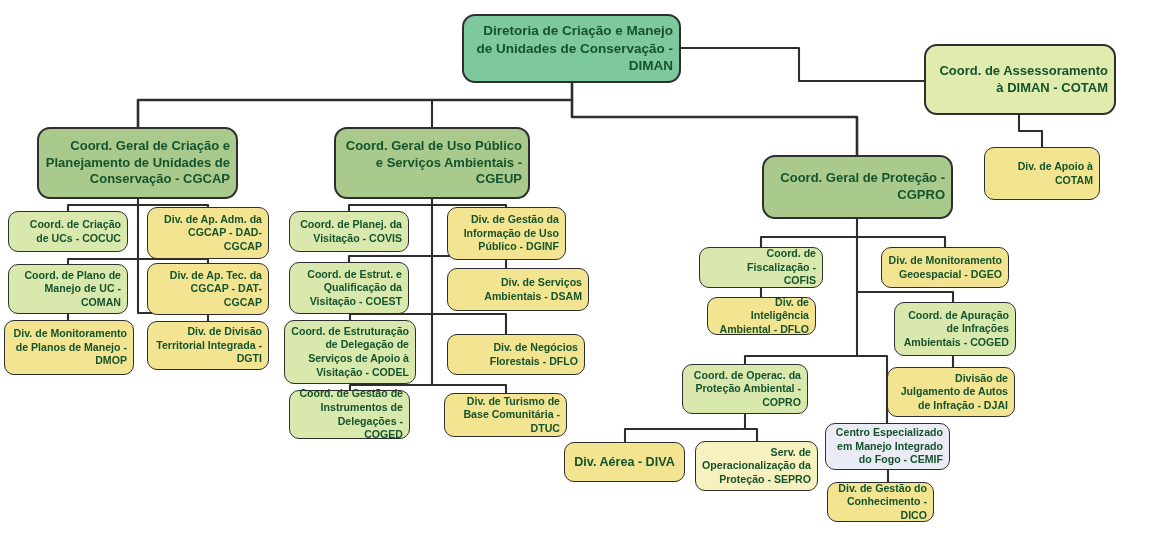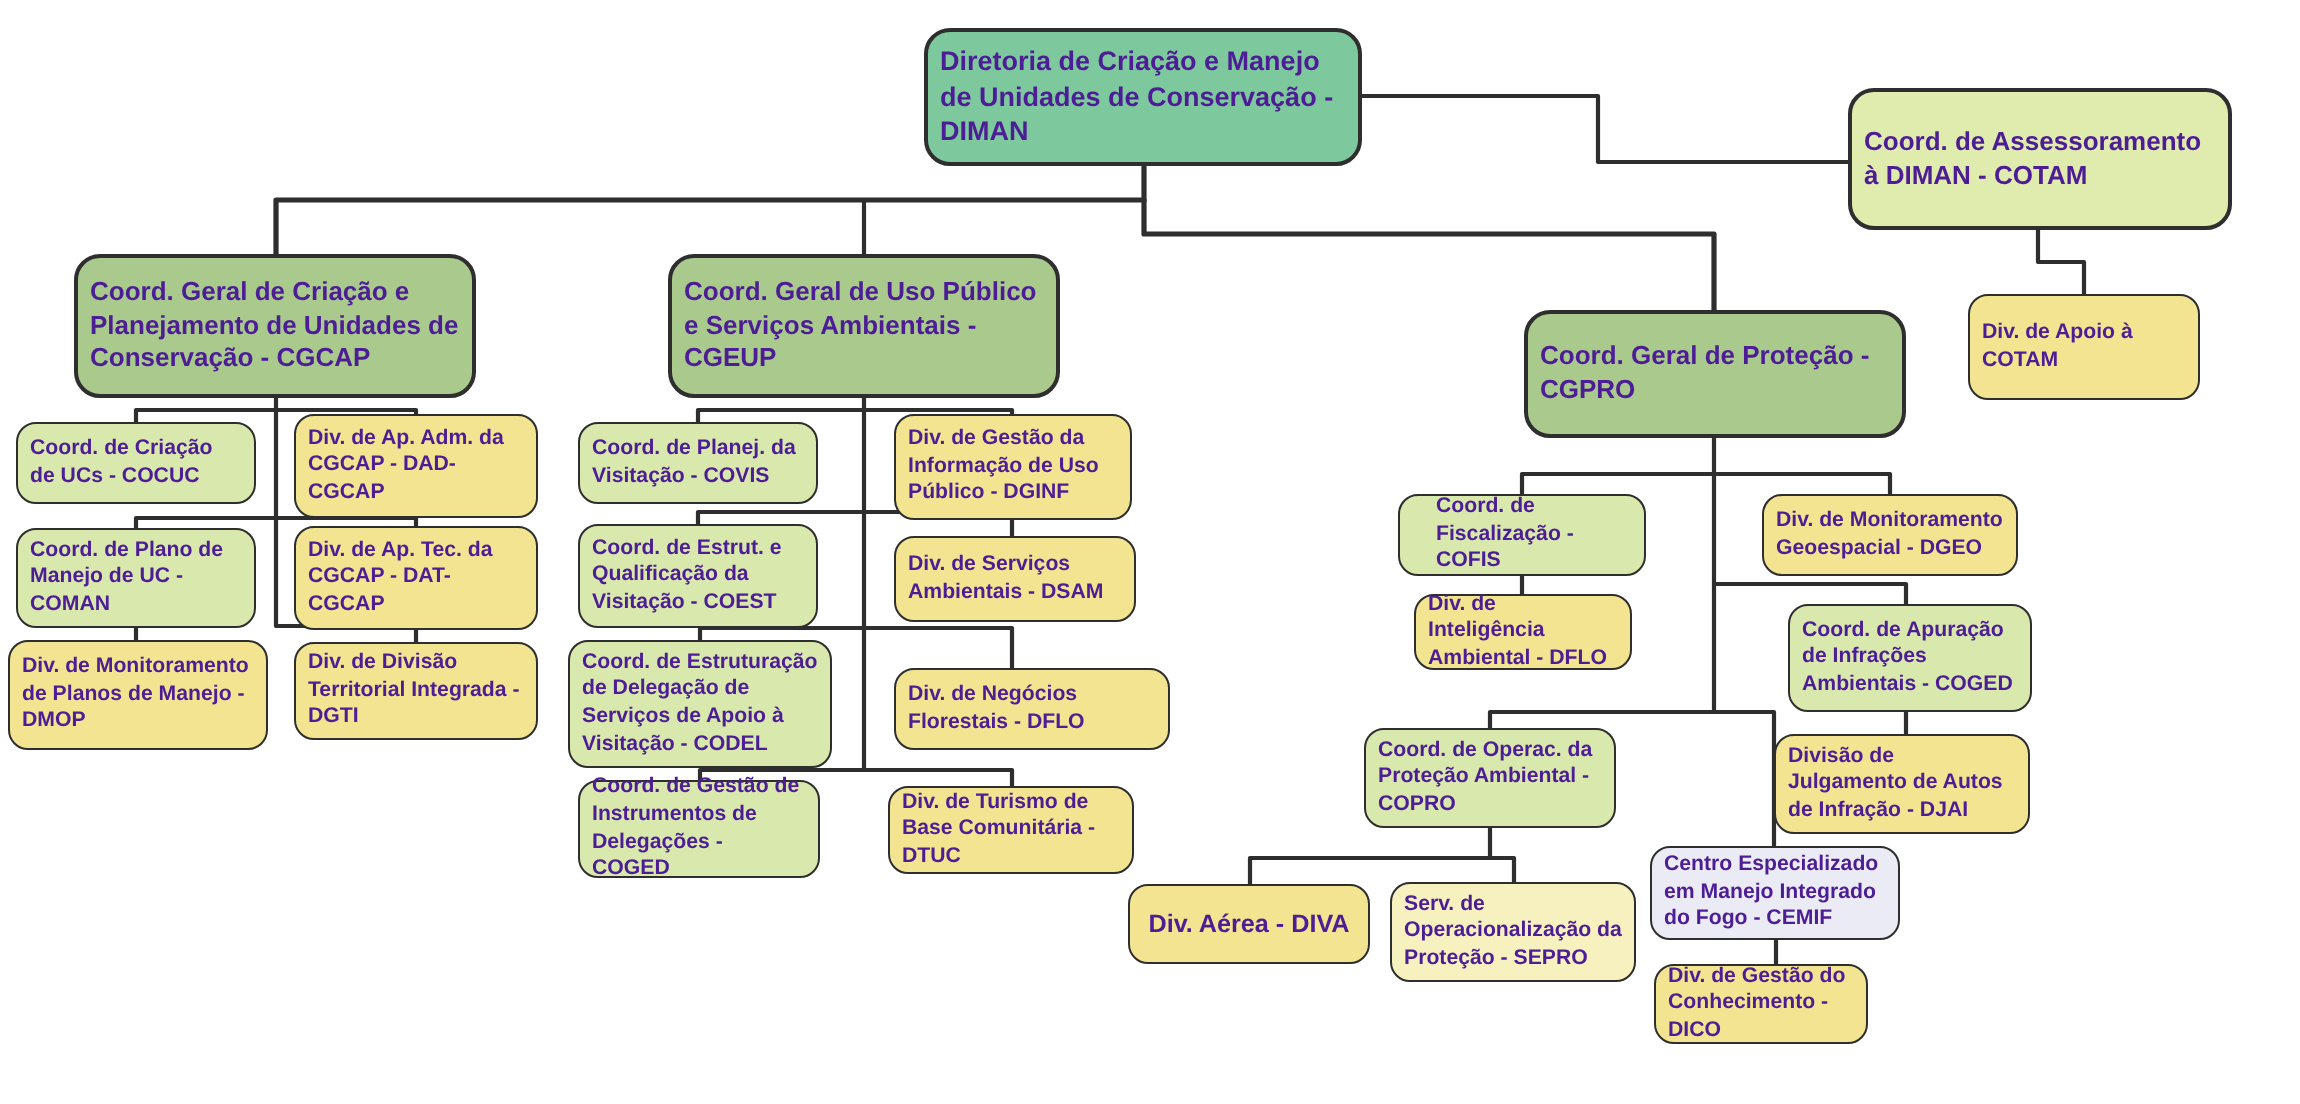--- a/index.html
+++ b/index.html
@@ -10,25 +10,25 @@
     font-family:"Liberation Sans", sans-serif;
     overflow:hidden;
   }
   svg.wires{position:absolute;left:0;top:0;width:1150px;height:552px;}
   svg.wires path{fill:none;stroke:#2e2e2e;stroke-width:2.1;stroke-linecap:round;stroke-linejoin:round;}
   svg.wires path.thick{stroke-width:2.6;}
   .node{
     position:absolute;
     box-sizing:border-box;
     display:flex;align-items:center;justify-content:center;
-    text-align:left;
+    text-align:right;
     border:1.8px solid #2e2e2e;
     border-radius:10px;
     padding:3px 6px;
-    color:#4c1d95;
+    color:#14532d;
     font-weight:bold;
     font-size:10.6px;
     line-height:1.28;
     letter-spacing:0;
   }
   .node.large{font-size:13px;border-radius:13px;border-width:2.2px;line-height:1.3;}
   .node.xl{font-size:13.5px;}
   .node.mid{font-size:12.6px;}
   .t-directorate{background:#7ec89e;}
   .t-general_coordination{background:#a9ca8c;}
@@ -108,21 +108,21 @@
       </div>
       <div class="node t-coordination" style="left: 289px; top: 211px; width: 120px; height: 41px; background: rgb(217, 232, 173);">
         <span>Coord. de Planej. da Visitação - COVIS</span>
       </div>
       <div class="node t-division" style="left: 447px; top: 207px; width: 119px; height: 53px; background: rgb(242, 228, 144);">
         <span>Div. de Gestão da Informação de Uso Público - DGINF</span>
       </div>
       <div class="node t-coordination" style="left: 289px; top: 262px; width: 120px; height: 52px; background: rgb(217, 232, 173);">
         <span>Coord. de Estrut. e Qualificação da Visitação - COEST</span>
       </div>
-      <div class="node t-division" style="left: 447px; top: 268px; width: 121px; height: 43px; background: rgb(242, 228, 144);">
+      <div class="node t-division" style="left: 447px; top: 268px; width: 142px; height: 43px; background: rgb(242, 228, 144);">
         <span>Div. de Serviços Ambientais - DSAM</span>
       </div>
       <div class="node t-coordination" style="left: 284px; top: 320px; width: 132px; height: 64px; background: rgb(217, 232, 173);">
         <span>Coord. de Estruturação de Delegação de Serviços de Apoio à Visitação - CODEL</span>
       </div>
       <div class="node t-division" style="left: 447px; top: 334px; width: 138px; height: 41px; background: rgb(242, 228, 144);">
         <span>Div. de Negócios Florestais - DFLO</span>
       </div>
       <div class="node t-coordination" style="left: 289px; top: 390px; width: 121px; height: 49px; background: rgb(217, 232, 173);">
         <span>Coord. de Gestão de Instrumentos de Delegações - COGED</span>

